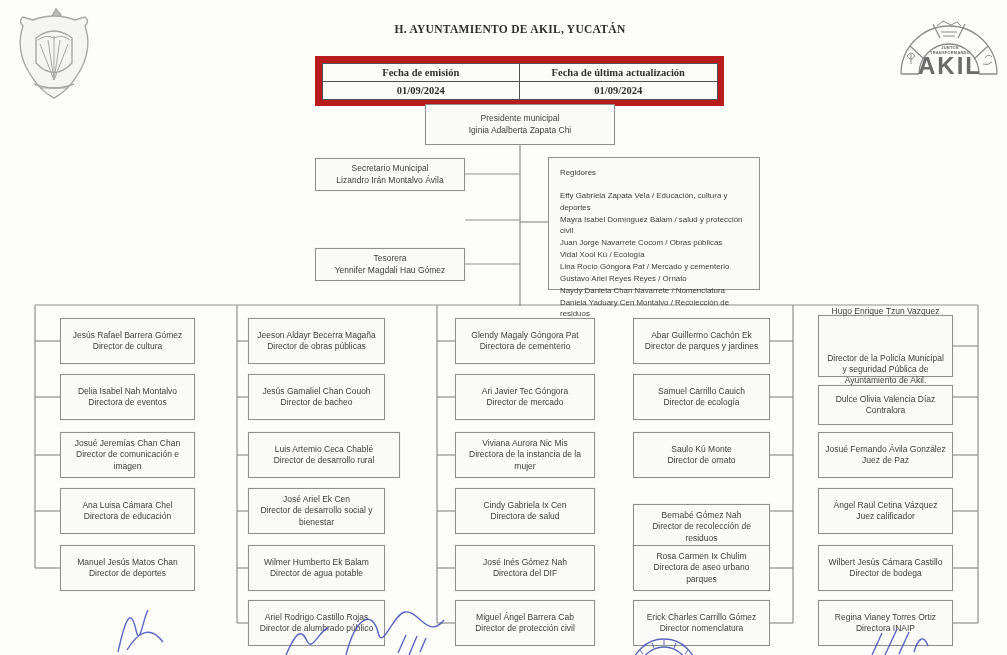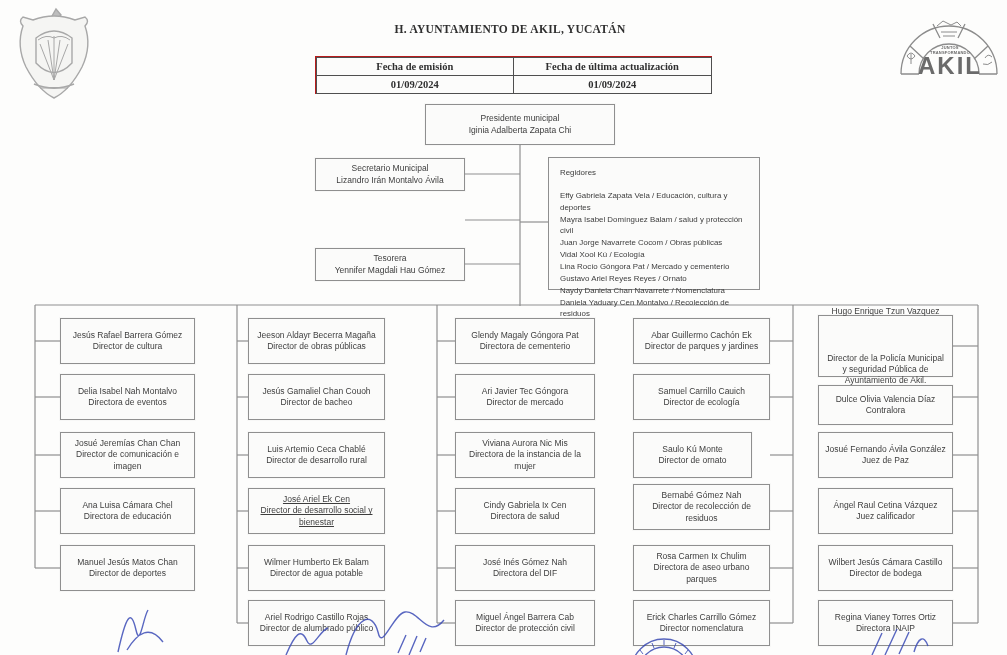--- a/index.html
+++ b/index.html
@@ -10,21 +10,21 @@
   }
   
   .title-block{
     position:absolute;left:295px;top:22px;width:430px;text-align:center;
     font-family:"Liberation Serif",serif;font-weight:bold;color:#2f2f2f;
   }
   .title-line{font-size:11.5px;line-height:1.35;letter-spacing:.3px;}
   .date-table{
     position:absolute;left:315px;top:56px;width:395px;
     display:grid;grid-template-columns:1fr 1fr;
-    border:1px solid #b91c1c;
+    border:7px solid #b91c1c;
     font-family:"Liberation Serif",serif;font-weight:bold;color:#2f2f2f;
     font-size:10.5px;text-align:center;background:#fcfcfb;
   }
   .date-table .cell{padding:3px 2px;border:1px solid #4f4f4f;margin:-0.5px;}
   
   .obox{
     position:absolute;border:1px solid #8f8f8f;background:#fbfbfa;
     display:flex;flex-direction:column;justify-content:center;align-items:center;
     text-align:center;padding:2px 5px;box-sizing:border-box;
     font-size:8.5px;line-height:1.3;color:#3d3d3d;
@@ -179,25 +179,25 @@
   </div>
 
   <div class="obox" style="left:248px;top:318px;width:137px;height:46px;">
     <div class="oname">Jeeson Aldayr Becerra Magaña</div>
     <div class="orole">Director de obras públicas</div>
   </div>
   <div class="obox" style="left:248px;top:374px;width:137px;height:46px;">
     <div class="oname">Jesús Gamaliel Chan Couoh</div>
     <div class="orole">Director de bacheo</div>
   </div>
-  <div class="obox" style="left:248px;top:432px;width:137px;height:46px;">
+  <div class="obox" style="left:248px;top:432px;width:152px;height:46px;">
     <div class="oname">Luis Artemio Ceca Chablé</div>
     <div class="orole">Director de desarrollo rural</div>
   </div>
-  <div class="obox" style="left:248px;top:488px;width:137px;height:46px;text-decoration:underline;">
+  <div class="obox" style="left:248px;top:488px;width:137px;height:46px;">
     <div class="oname">José Ariel Ek Cen</div>
     <div class="orole">Director de desarrollo social y bienestar</div>
   </div>
   <div class="obox" style="left:248px;top:545px;width:137px;height:46px;">
     <div class="oname">Wilmer Humberto Ek Balam</div>
     <div class="orole">Director de agua potable</div>
   </div>
   <div class="obox" style="left:248px;top:600px;width:137px;height:46px;">
     <div class="oname">Ariel Rodrigo Castillo Rojas</div>
     <div class="orole">Director de alumbrado público</div>
@@ -229,25 +229,25 @@
   </div>
 
   <div class="obox" style="left:633px;top:318px;width:137px;height:46px;">
     <div class="oname">Abar Guillermo Cachón Ek</div>
     <div class="orole">Director de parques y jardines</div>
   </div>
   <div class="obox" style="left:633px;top:374px;width:137px;height:46px;">
     <div class="oname">Samuel Carrillo Cauich</div>
     <div class="orole">Director de ecología</div>
   </div>
-  <div class="obox" style="left:633px;top:432px;width:119px;height:46px;">
+  <div class="obox" style="left:633px;top:432px;width:137px;height:46px;">
     <div class="oname">Saulo Kú Monte</div>
     <div class="orole">Director de ornato</div>
   </div>
-  <div class="obox" style="left:633px;top:484px;width:137px;height:46px;text-align:center;">
+  <div class="obox" style="left:633px;top:504px;width:137px;height:46px;text-align:center;">
     <div class="oname">Bernabé Gómez Nah</div>
     <div class="orole">Director de recolección de residuos</div>
   </div>
   <div class="obox" style="left:633px;top:545px;width:137px;height:46px;">
     <div class="oname">Rosa Carmen Ix Chulim</div>
     <div class="orole">Directora de aseo urbano parques</div>
   </div>
   <div class="obox" style="left:633px;top:600px;width:137px;height:46px;">
     <div class="oname">Erick Charles Carrillo Gómez</div>
     <div class="orole">Director nomenclatura</div>

